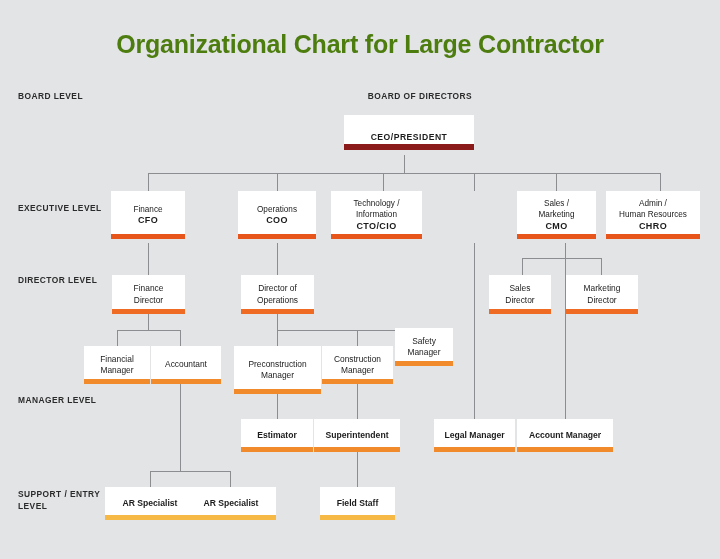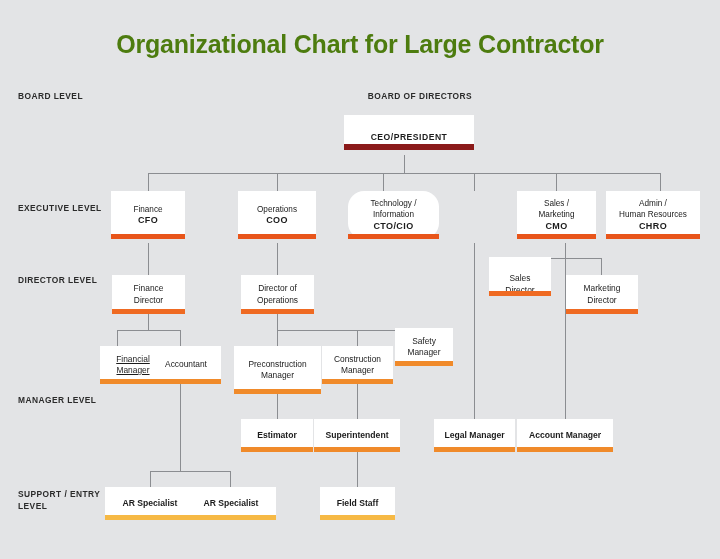--- a/index.html
+++ b/index.html
@@ -178,21 +178,21 @@
     <div class="node-sub">CFO</div>
     <div class="underline" style="background:#e8551a;"></div>
   </div>
 
   <div class="node lvl-exec" style="left:238px; top:191px; width:78px; height:48px;">
     <div class="node-text">Operations</div>
     <div class="node-sub">COO</div>
     <div class="underline" style="background:#e8551a;"></div>
   </div>
 
-  <div class="node lvl-exec" style="left:348px; top:191px; width:91px; height:48px;border-radius:16px;">
+  <div class="node lvl-exec" style="left:331px; top:191px; width:91px; height:48px;">
     <div class="node-text">Technology /
 Information</div>
     <div class="node-sub">CTO/CIO</div>
     <div class="underline" style="background:#e8551a;"></div>
   </div>
 
 
   <div class="node lvl-exec" style="left:517px; top:191px; width:79px; height:48px;">
     <div class="node-text">Sales /
 Marketing</div>
@@ -212,33 +212,33 @@
 Director</div>
     <div class="underline" style="background:#ef6a22;"></div>
   </div>
 
   <div class="node lvl-dir" style="left:241px; top:275px; width:73px; height:39px;">
     <div class="node-text">Director of
 Operations</div>
     <div class="underline" style="background:#ef6a22;"></div>
   </div>
 
-  <div class="node lvl-dir" style="left:489px; top:257px; width:62px; height:39px;justify-content:flex-end;">
+  <div class="node lvl-dir" style="left:489px; top:275px; width:62px; height:39px;">
     <div class="node-text">Sales
 Director</div>
     <div class="underline" style="background:#ef6a22;"></div>
   </div>
 
   <div class="node lvl-dir" style="left:566px; top:275px; width:72px; height:39px;">
     <div class="node-text">Marketing
 Director</div>
     <div class="underline" style="background:#ef6a22;"></div>
   </div>
 
-  <div class="node lvl-mgr" style="left:100px; top:346px; width:66px; height:38px;text-decoration:underline;">
+  <div class="node lvl-mgr" style="left:84px; top:346px; width:66px; height:38px;">
     <div class="node-text">Financial
 Manager</div>
     <div class="underline" style="background:#f08a2a;"></div>
   </div>
 
   <div class="node lvl-mgr" style="left:151px; top:346px; width:70px; height:38px;">
     <div class="node-text">Accountant</div>
     <div class="underline" style="background:#f08a2a;"></div>
   </div>
 

